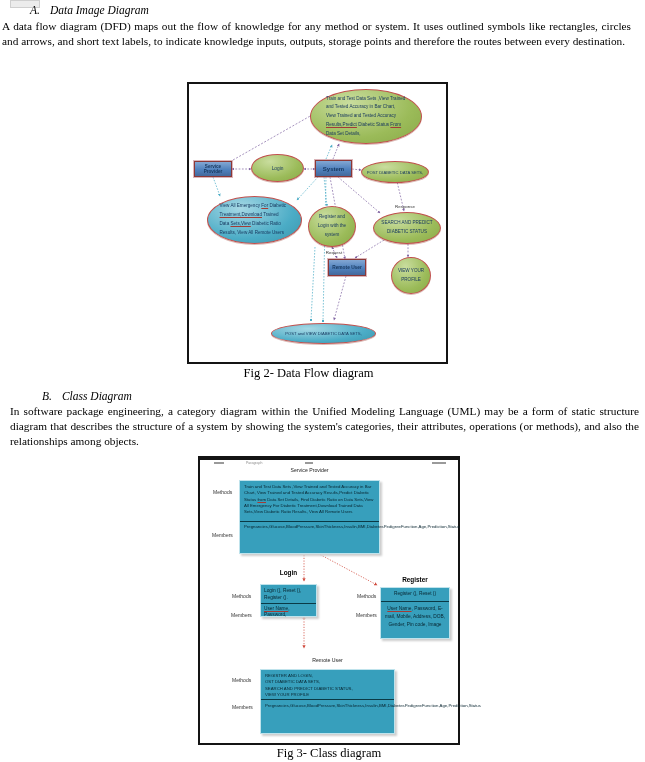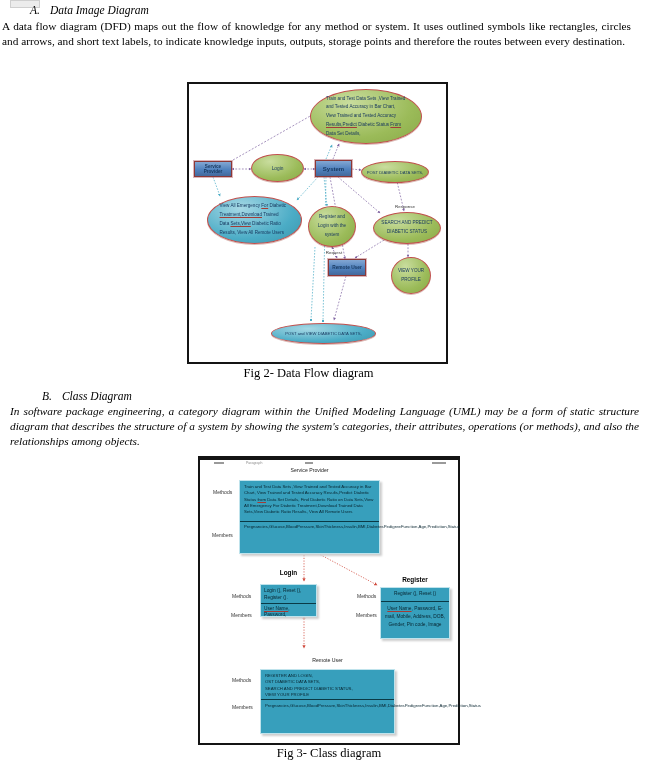--- a/index.html
+++ b/index.html
@@ -126,21 +126,21 @@
   </div>
   <div class="ell cyan" style="left:82px;top:239px;width:105px;height:21px;font-size:4.2px;">
     <span>POST and VIEW DIABETIC DATA SETS,</span>
   </div>
 </div>
 <div class="abs caption" style="left:178px;top:366px;width:261px;">Fig 2- Data Flow diagram</div>
 
 <div class="abs heading" style="left:30px;top:390px;margin-left:12px;">
   <span class="hlabel">B.</span><span>Class Diagram</span>
 </div>
-<div class="abs para" style="left:10px;top:404px;width:629px;font-style:italic;">In software package engineering, a category diagram within the Unified Modeling Language (UML) may be a form of static structure diagram that describes the structure of a system by showing the system's categories, their attributes, operations (or methods), and also the relationships among objects.</div>
+<div class="abs para" style="left:10px;top:404px;width:629px;">In software package engineering, a category diagram within the Unified Modeling Language (UML) may be a form of static structure diagram that describes the structure of a system by showing the system's categories, their attributes, operations (or methods), and also the relationships among objects.</div>
 
 <div class="abs fig fig3">
   <svg class="overlay" viewBox="0 0 258 283">
     <defs>
       <marker id="ar" markerWidth="5" markerHeight="5" refX="3.4" refY="2" orient="auto-start-reverse">
         <path d="M0,0 L4,2 L0,4 z" fill="#d04a3c"></path>
       </marker>
     </defs>
     <g stroke="#d04a3c" stroke-width="0.8" fill="none" stroke-dasharray="1.2 1.5">
       <path d="M104,87 L104,121" marker-start="url(#ar)" marker-end="url(#ar)"></path>

